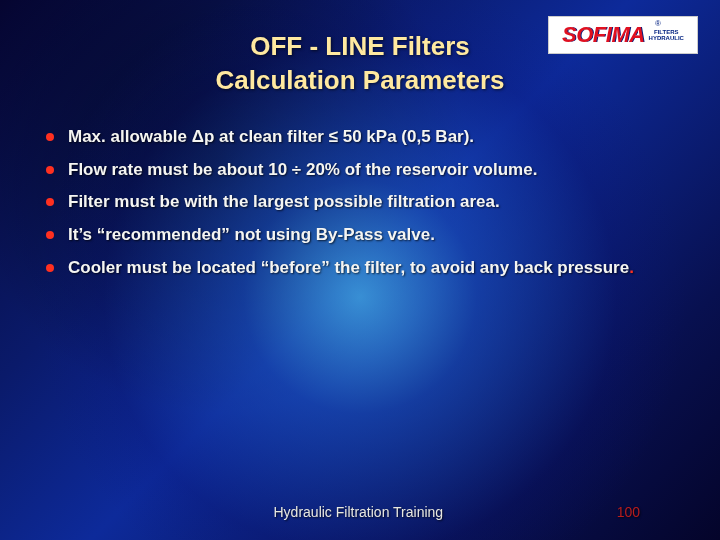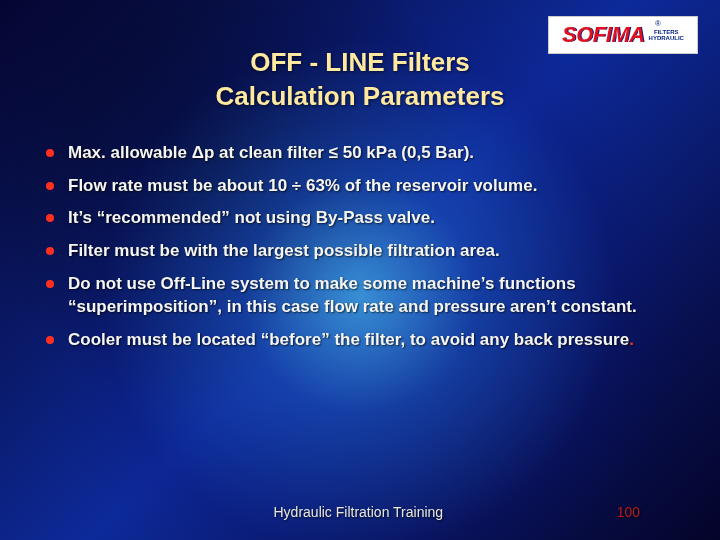--- a/index.html
+++ b/index.html
@@ -18,21 +18,21 @@
     padding: 28px 40px 20px 40px;
     display: flex; flex-direction: column;
   }
   .header-row { position: relative; }
   .title {
     text-align: center;
     color: #ffe9a0;
     font-size: 26px;
     font-weight: bold;
     line-height: 1.3;
-    margin: 18px auto 28px auto;
+    margin: 2px auto 28px auto;
     text-shadow: 1px 1px 3px rgba(0,0,0,0.6);
   }
   .logo {
     position: absolute;
     top: -12px; right: -18px;
     width: 150px; height: 38px;
     background: #fff;
     border: 1px solid #ccc;
     display: flex; align-items: center; justify-content: center;
     gap: 4px;
@@ -109,24 +109,23 @@
       <div class="logo-side">
         <span>FILTERS</span>
         <span>HYDRAULIC</span>
       </div>
     </div>
   </div>
 
   <div class="content">
     <ul>
       <li><span>Max. allowable Δp at clean filter ≤ 50 kPa (0,5 Bar).</span></li>
-      <li><span>Flow rate must be about 10 ÷ 63% of the reservoir volume.</span></li>
+      <li><span>Flow rate must be about 10 ÷ 20% of the reservoir volume.</span></li>
+      <li><span>Filter must be with the largest possible filtration area.</span></li>
       <li><span>It’s “recommended” not using By-Pass valve.</span></li>
-      <li><span>Filter must be with the largest possible filtration area.</span></li>
-      <li><span>Do not use Off-Line system to make some machine’s functions “superimposition”, in this case flow rate and pressure aren’t constant.</span></li>
       <li><span>Cooler must be located “before” the filter, to avoid any back pressure</span><span class="trail-dot">.</span></li>
     </ul>
   </div>
 
   <div class="footer">
     <div class="footer-spacer"></div>
     <div class="footer-center">Hydraulic Filtration Training</div>
     <div class="footer-right">100</div>
   </div>
 

